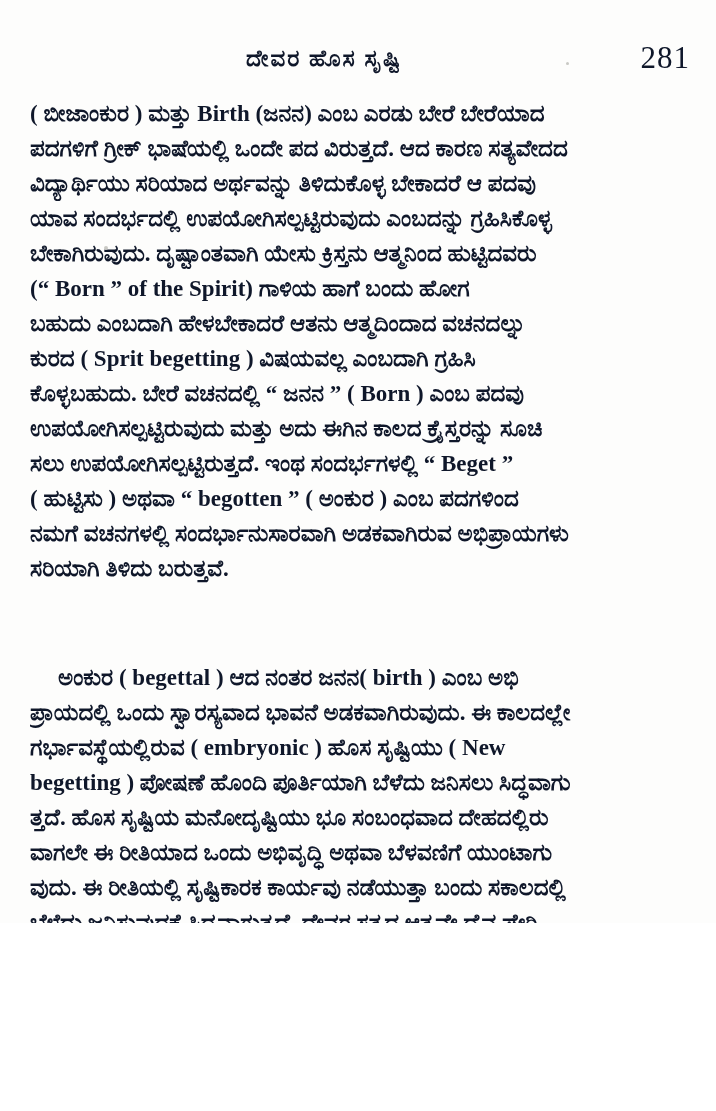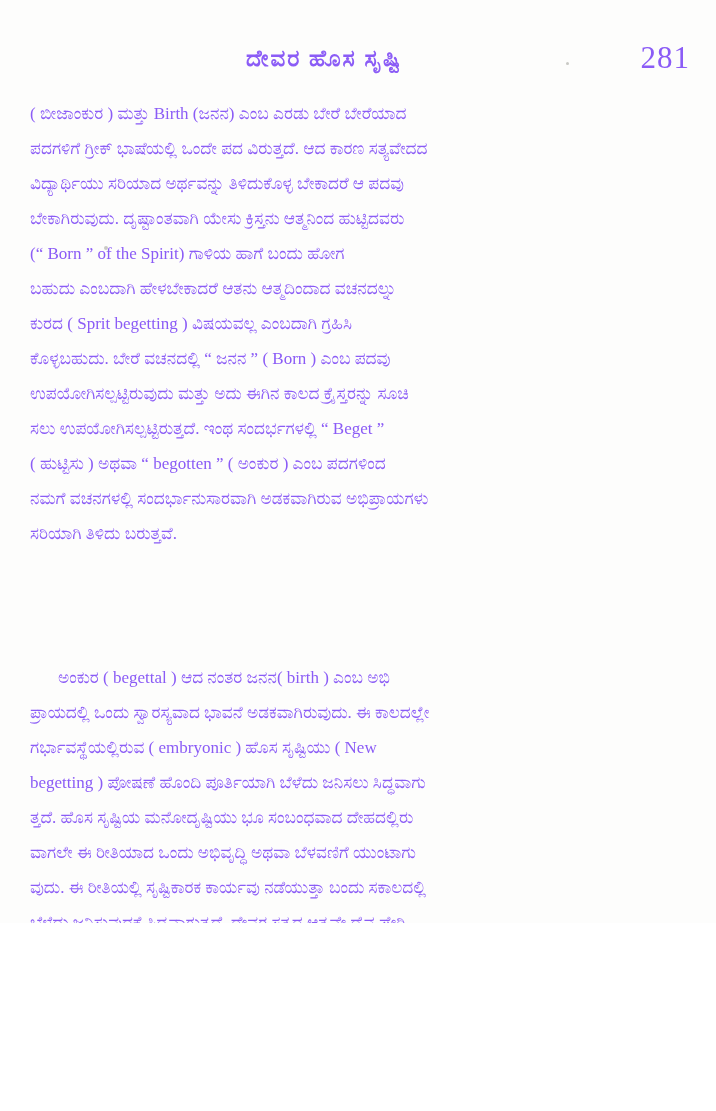--- a/index.html
+++ b/index.html
@@ -5,21 +5,21 @@
   html, body {
     margin: 0;
     padding: 0;
     background: #ffffff;
   }
   .page {
     position: relative;
     width: 716px;
     height: 923px;
     background: #fdfdfc;
-    color: #8b5cf6;
+    color: #0f172a;
     font-family: "Liberation Serif", "DejaVu Serif", serif;
     overflow: hidden;
   }
   .running-header {
     position: absolute;
     top: 40px;
     left: 0;
     width: 716px;
     height: 44px;
   }
@@ -43,22 +43,22 @@
   .text-block {
     position: absolute;
     left: 30px;
     width: 660px;
   }
   .para-1 { top: 96px; }
   .para-2 { top: 660px; }
   .ln {
     height: 35px;
     line-height: 35px;
-    font-size: 17px;
-    font-weight: normal;
+    font-size: 23px;
+    font-weight: bold;
     overflow: hidden;
     white-space: nowrap;
     text-align: justify;
     
     text-align-last: justify;
   }
   .ln::after { content: ""; display: inline-block; width: 100%; }
   .ln.flush {
     text-align: left;
     text-align-last: left;
@@ -79,20 +79,21 @@
 
   <div class="running-header">
     <span class="running-title">ದೇವರ ಹೊಸ ಸೃಷ್ಟಿ</span>
     <span class="page-number">281</span>
   </div>
 
   <section class="text-block para-1">
     <div class="ln">( ಬೀಜಾಂಕುರ ) ಮತ್ತು Birth  (ಜನನ) ಎಂಬ ಎರಡು ಬೇರೆ ಬೇರೆಯಾದ</div>
     <div class="ln">ಪದಗಳಿಗೆ ಗ್ರೀಕ್ ಭಾಷೆಯಲ್ಲಿ ಒಂದೇ ಪದ ವಿರುತ್ತದೆ. ಆದ ಕಾರಣ ಸತ್ಯವೇದದ</div>
     <div class="ln">ವಿದ್ಯಾರ್ಥಿಯು ಸರಿಯಾದ ಅರ್ಥವನ್ನು ತಿಳಿದುಕೊಳ್ಳ ಬೇಕಾದರೆ ಆ ಪದವು</div>
+    <div class="ln">ಯಾವ ಸಂದರ್ಭದಲ್ಲಿ ಉಪಯೋಗಿಸಲ್ಪಟ್ಟಿರುವುದು ಎಂಬದನ್ನು ಗ್ರಹಿಸಿಕೊಳ್ಳ</div>
     <div class="ln">ಬೇಕಾಗಿರುವುದು. ದೃಷ್ಟಾಂತವಾಗಿ ಯೇಸು ಕ್ರಿಸ್ತನು ಆತ್ಮನಿಂದ ಹುಟ್ಟಿದವರು</div>
     <div class="ln">(“ Born ” of the Spirit) ಗಾಳಿಯ ಹಾಗೆ ಬಂದು ಹೋಗ</div>
     <div class="ln">ಬಹುದು ಎಂಬದಾಗಿ ಹೇಳಬೇಕಾದರೆ ಆತನು ಆತ್ಮದಿಂದಾದ ವಚನದಲ್ನು</div>
     <div class="ln">ಕುರದ ( Sprit begetting ) ವಿಷಯವಲ್ಲ ಎಂಬದಾಗಿ ಗ್ರಹಿಸಿ</div>
     <div class="ln">ಕೊಳ್ಳಬಹುದು. ಬೇರೆ ವಚನದಲ್ಲಿ “ ಜನನ ” ( Born ) ಎಂಬ ಪದವು</div>
     <div class="ln">ಉಪಯೋಗಿಸಲ್ಪಟ್ಟಿರುವುದು ಮತ್ತು ಅದು ಈಗಿನ ಕಾಲದ ಕ್ರೈಸ್ತರನ್ನು ಸೂಚಿ</div>
     <div class="ln">ಸಲು ಉಪಯೋಗಿಸಲ್ಪಟ್ಟಿರುತ್ತದೆ. ಇಂಥ ಸಂದರ್ಭಗಳಲ್ಲಿ “ Beget ”</div>
     <div class="ln">( ಹುಟ್ಟಿಸು ) ಅಥವಾ “ begotten ” ( ಅಂಕುರ ) ಎಂಬ ಪದಗಳಿಂದ</div>
     <div class="ln">ನಮಗೆ ವಚನಗಳಲ್ಲಿ ಸಂದರ್ಭಾನುಸಾರವಾಗಿ ಅಡಕವಾಗಿರುವ ಅಭಿಪ್ರಾಯಗಳು</div>
     <div class="ln flush">ಸರಿಯಾಗಿ ತಿಳಿದು ಬರುತ್ತವೆ.</div>

